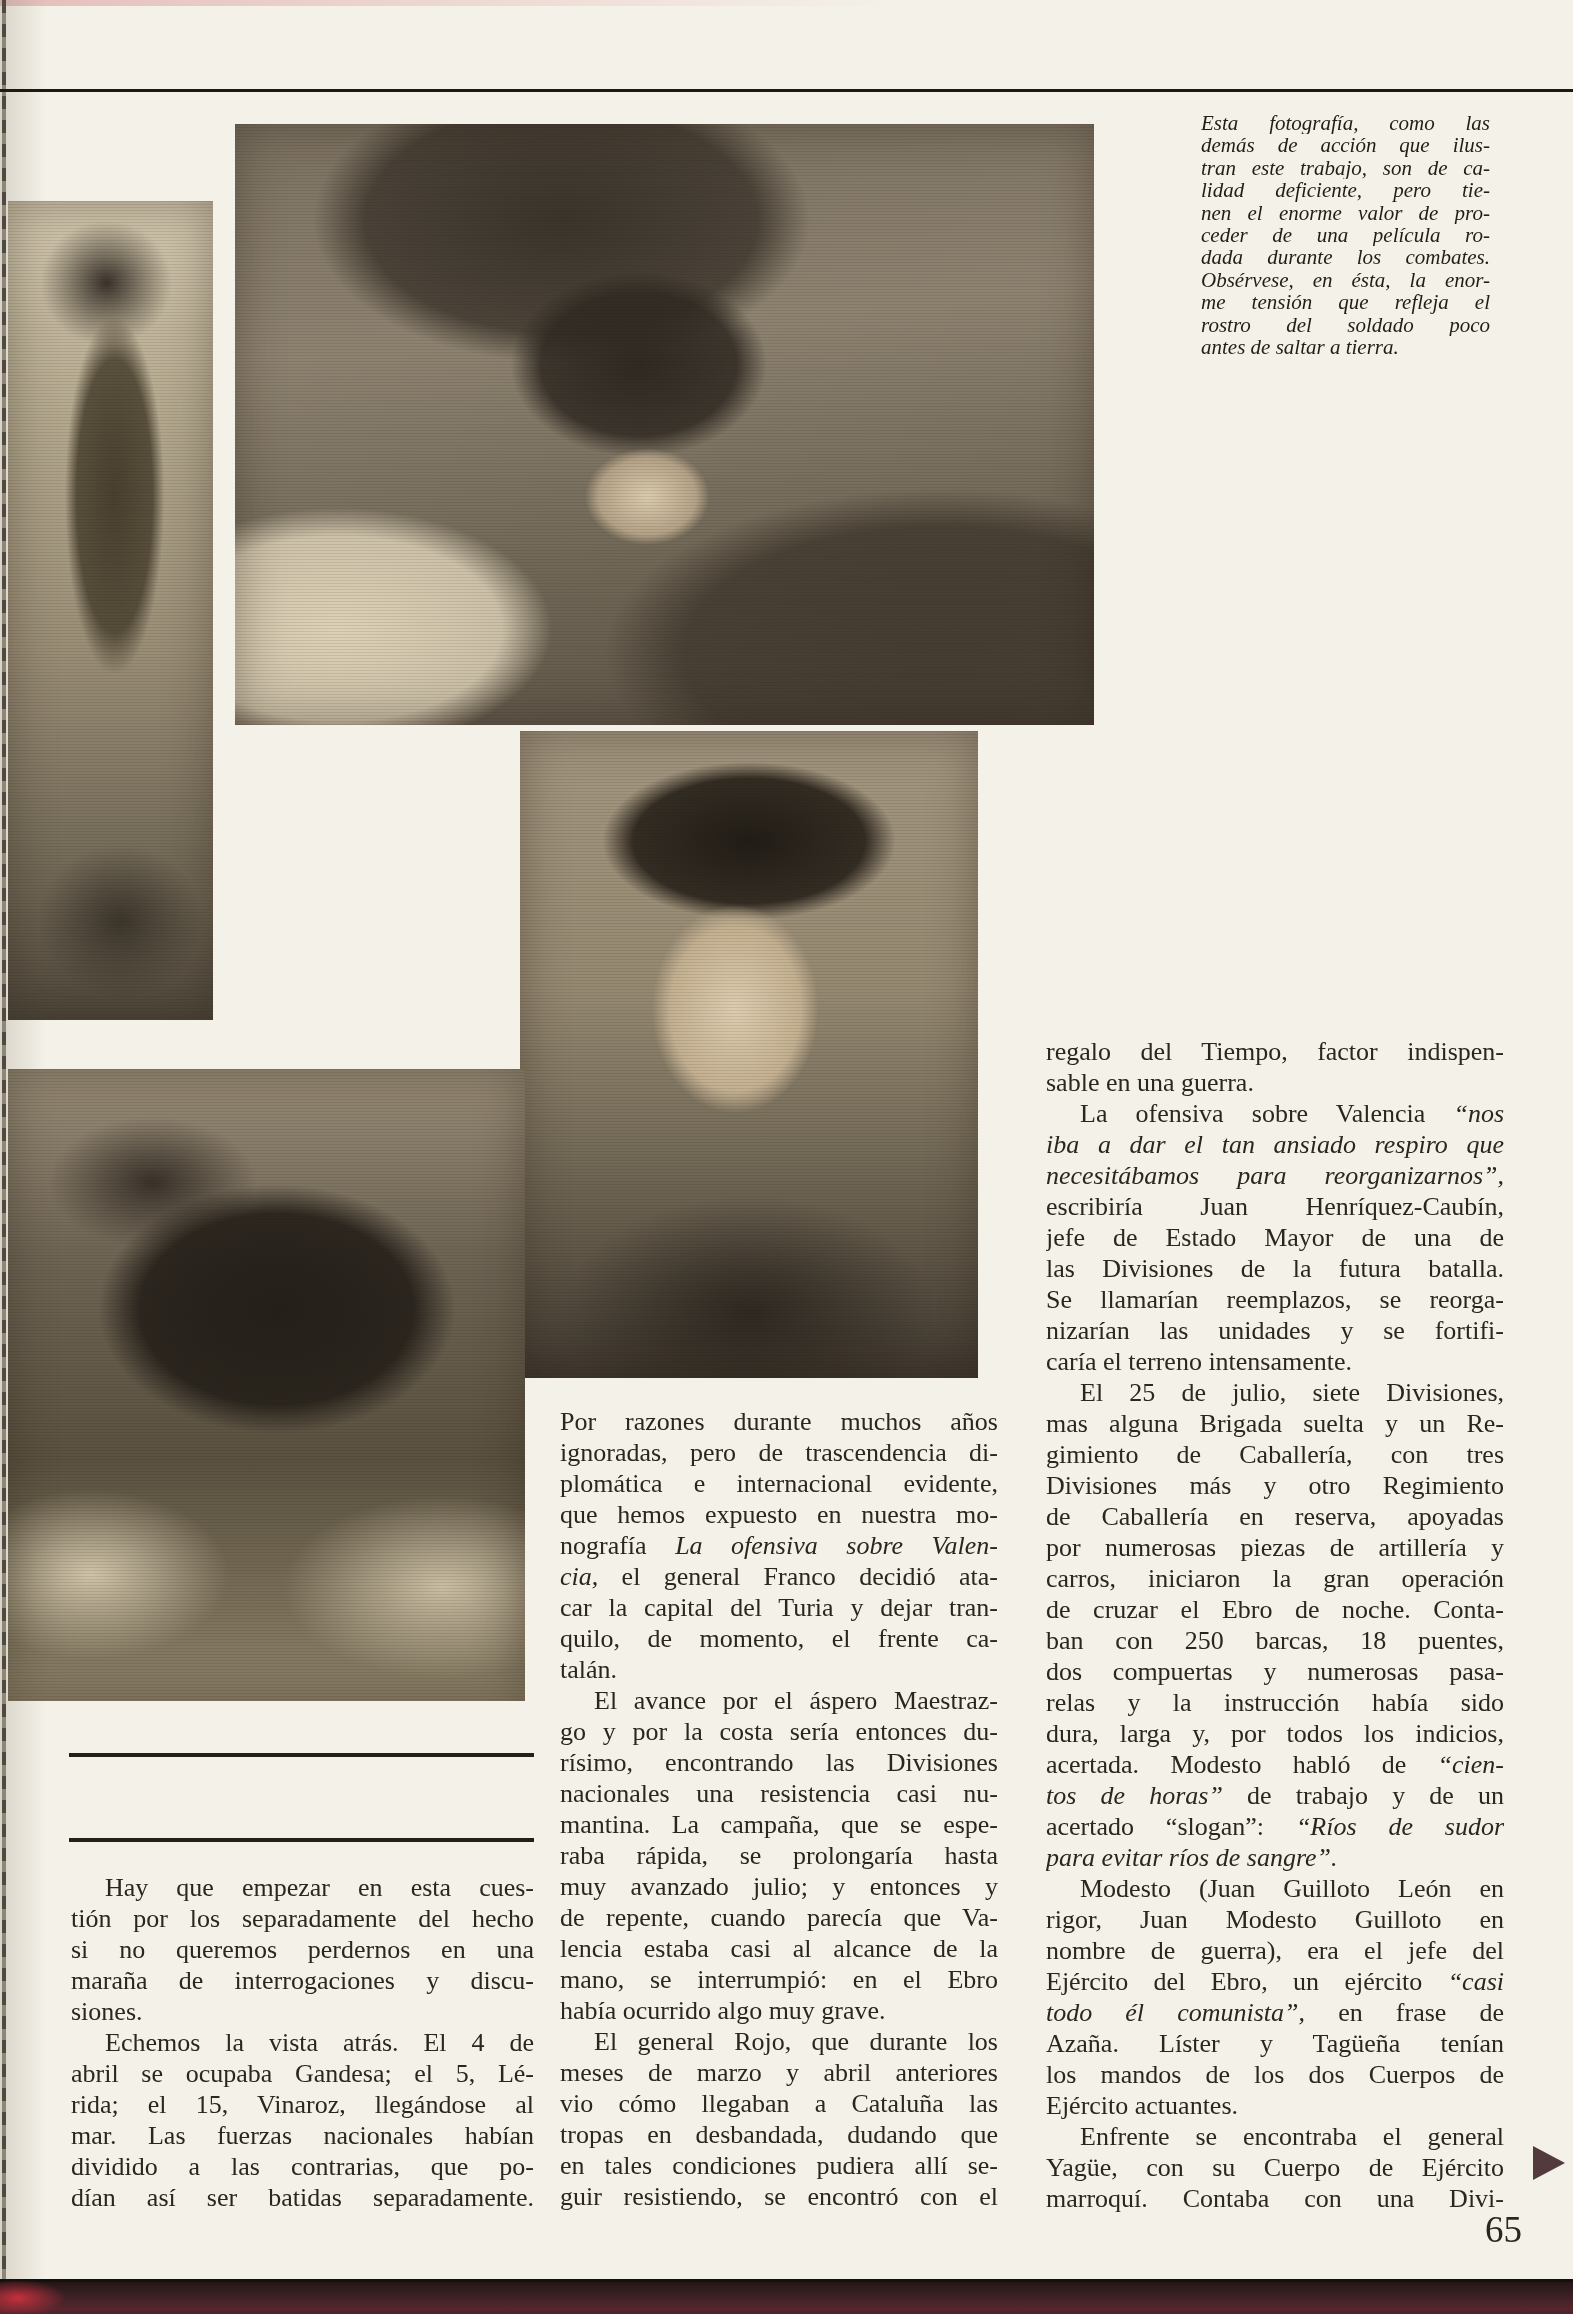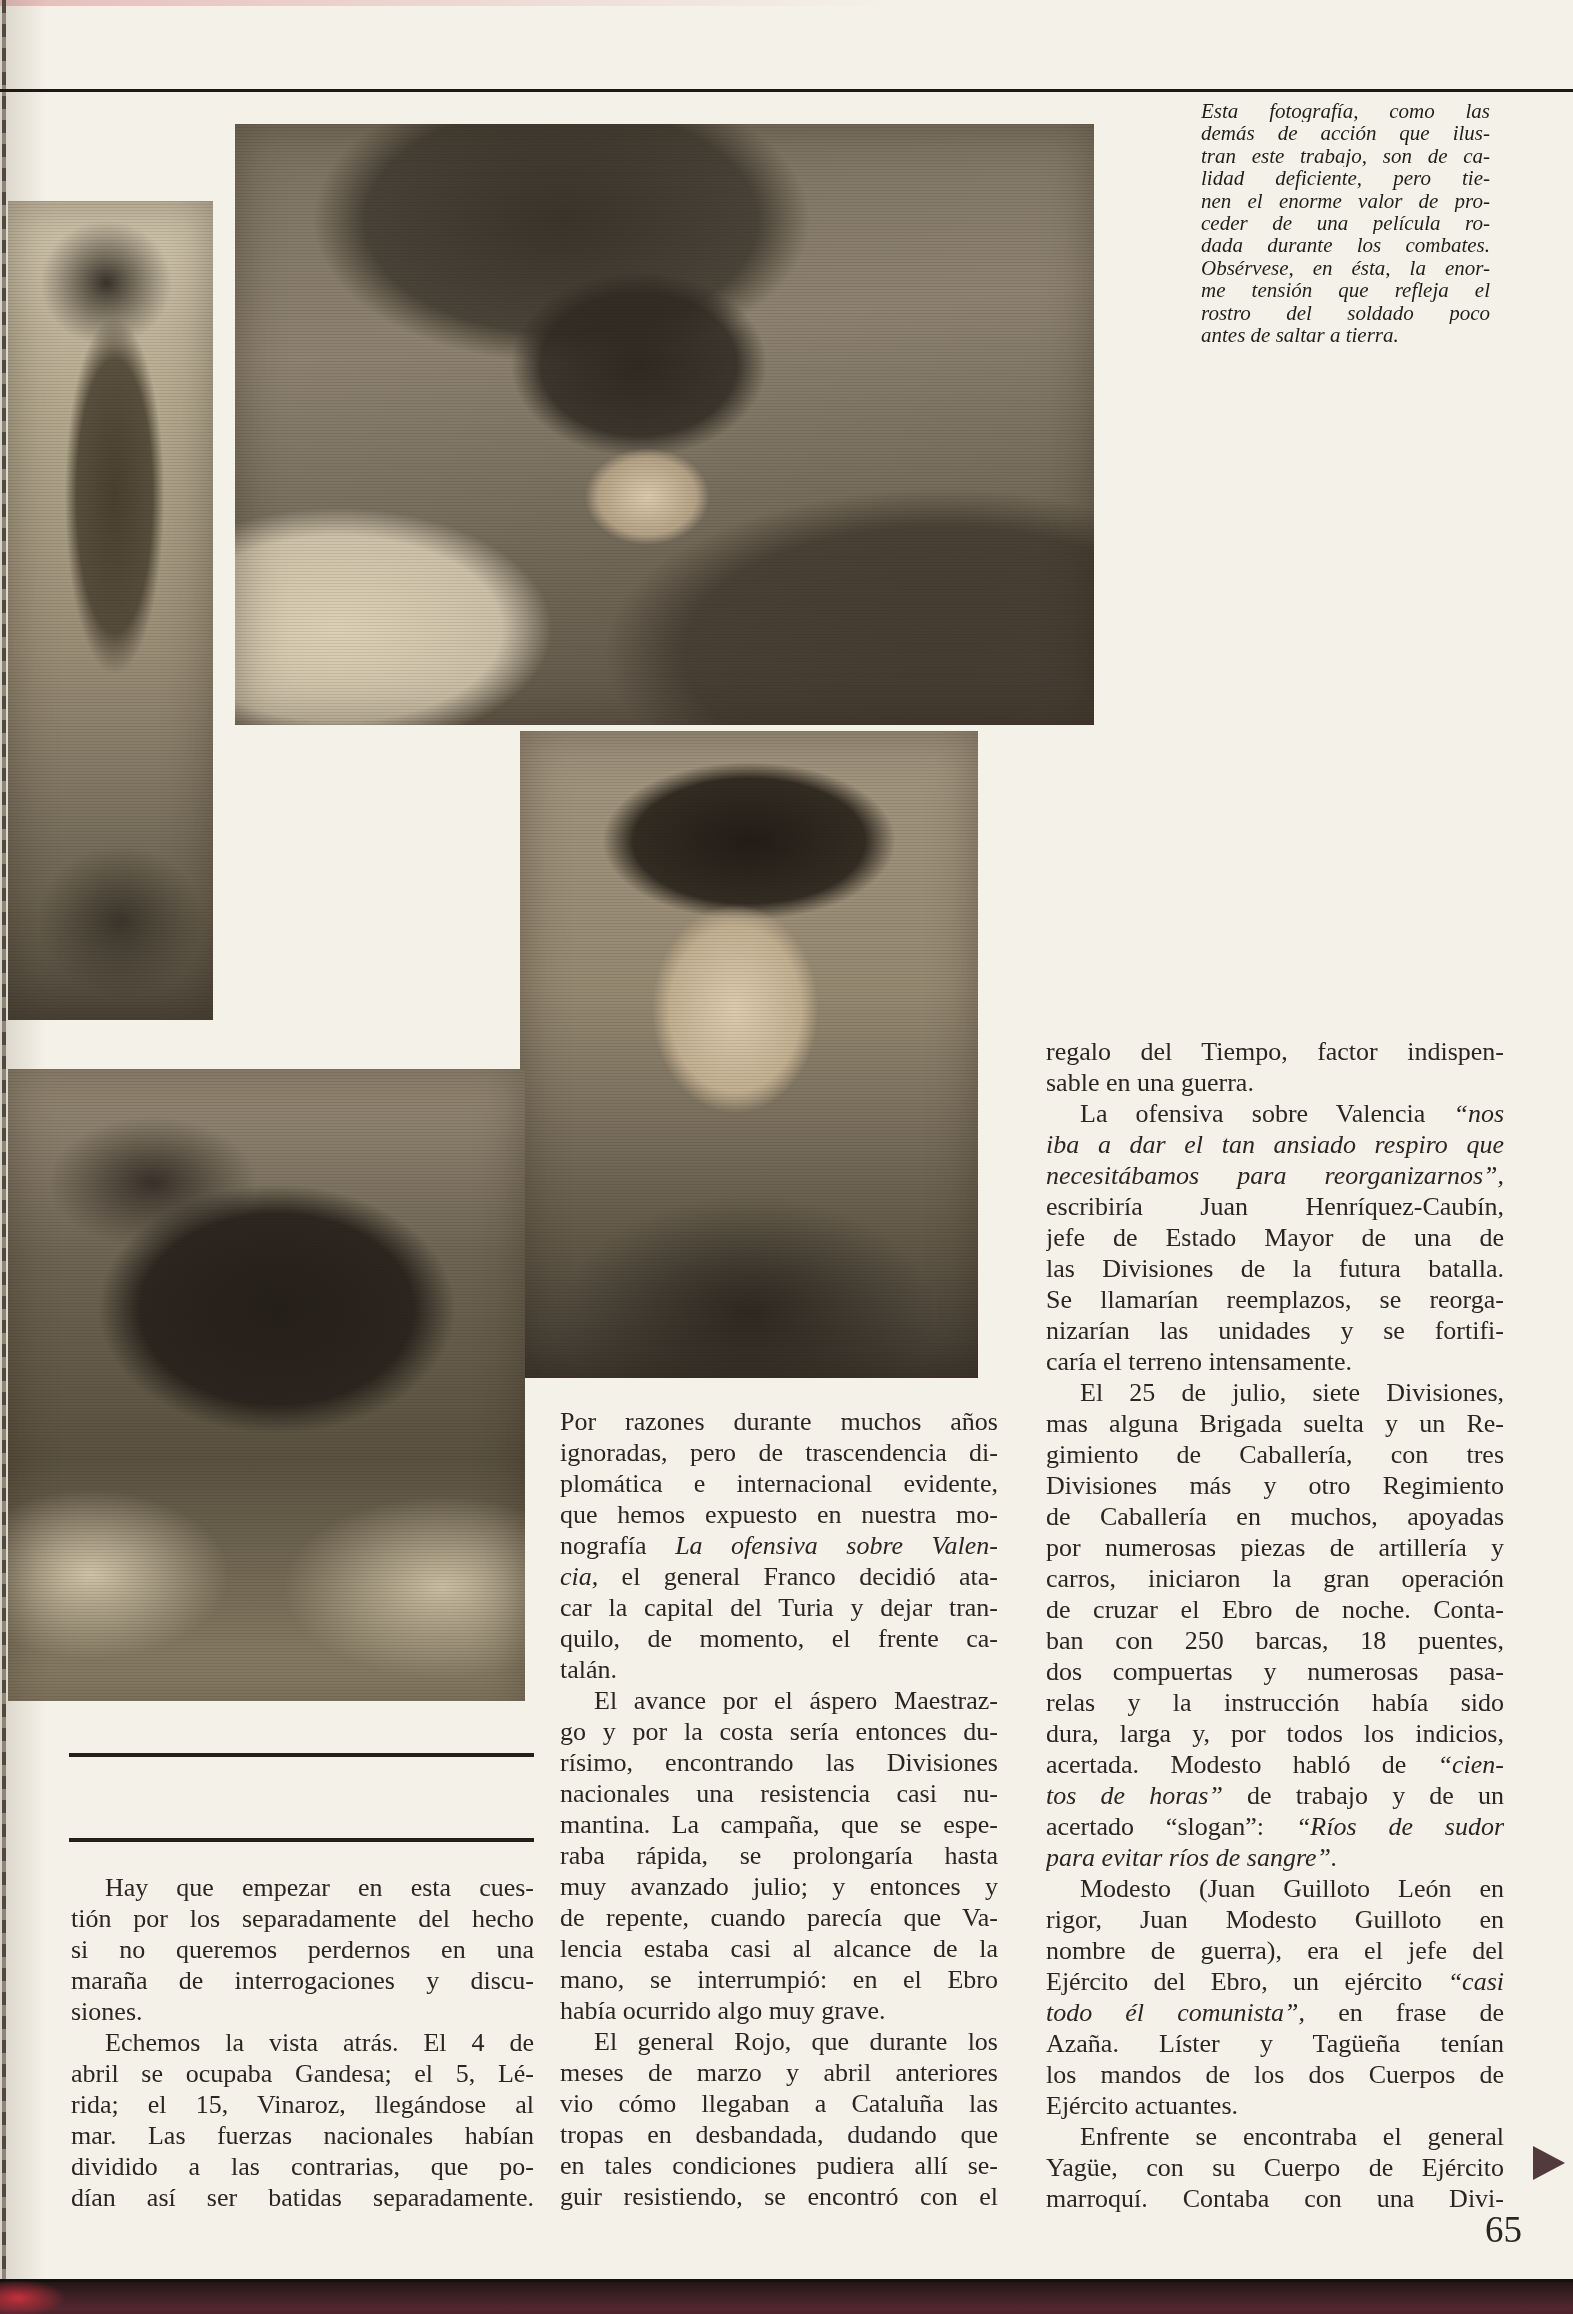--- a/index.html
+++ b/index.html
@@ -53,21 +53,21 @@
       radial-gradient(ellipse 203px 124px at 16% 80%,#d0c4a9 0%,rgba(208,196,169,0) 68%),
       radial-gradient(ellipse 233px 134px at 84% 82%,#cabea3 0%,rgba(202,190,163,0) 68%),
       linear-gradient(180deg,#988c77 0%,#6e6454 30%,#5a5140 62%,#8e836a 100%);}
   
   .textcol{position:absolute;font-size:26px;line-height:31px;text-align:justify;}
   .tl{text-align:justify;text-align-last:justify;white-space:normal;overflow:hidden;height:31px;}
   .tl.end{text-align-last:left;}
   .tl.ind{text-indent:34px;}
   .caption{position:absolute;font-style:italic;color:#211e19;}
   .caption .tl{height:auto;}
-  .caption-top{left:1201px;top:100px;width:289px;font-size:21px;line-height:22.4px;}
+  .caption-top{left:1201px;top:112px;width:289px;font-size:21px;line-height:22.4px;}
   .caption-top .tl{height:22.4px;}
   .caption-modesto{left:1049px;top:740px;width:416px;font-size:22px;line-height:40px;}
   .caption-modesto .tl{height:40px;}
   .col-left-body{left:71px;top:1872px;width:463px;}
   .col-middle{left:560px;top:1406px;width:438px;}
   .col-right{left:1046px;top:1036px;width:458px;}
   .heading-rule{position:absolute;left:69px;width:465px;height:4px;background:#241f18;}
   .rule-above{top:1753px;}
   .rule-below{top:1838px;}
   .section-heading{position:absolute;left:74px;top:1776px;width:460px;
@@ -161,21 +161,21 @@
       <div class="tl"><span>escribiría Juan Henríquez-Caubín,</span></div>
       <div class="tl"><span>jefe de Estado Mayor de una de</span></div>
       <div class="tl"><span>las Divisiones de la futura batalla.</span></div>
       <div class="tl"><span>Se llamarían reemplazos, se reorga-</span></div>
       <div class="tl"><span>nizarían las unidades y se fortifi-</span></div>
       <div class="tl end"><span>caría el terreno intensamente.</span></div>
       <div class="tl ind"><span>El 25 de julio, siete Divisiones,</span></div>
       <div class="tl"><span>mas alguna Brigada suelta y un Re-</span></div>
       <div class="tl"><span>gimiento de Caballería, con tres</span></div>
       <div class="tl"><span>Divisiones más y otro Regimiento</span></div>
-      <div class="tl"><span>de Caballería en muchos, apoyadas</span></div>
+      <div class="tl"><span>de Caballería en reserva, apoyadas</span></div>
       <div class="tl"><span>por numerosas piezas de artillería y</span></div>
       <div class="tl"><span>carros, iniciaron la gran operación</span></div>
       <div class="tl"><span>de cruzar el Ebro de noche. Conta-</span></div>
       <div class="tl"><span>ban con 250 barcas, 18 puentes,</span></div>
       <div class="tl"><span>dos compuertas y numerosas pasa-</span></div>
       <div class="tl"><span>relas y la instrucción había sido</span></div>
       <div class="tl"><span>dura, larga y, por todos los indicios,</span></div>
       <div class="tl"><span>acertada. Modesto habló de </span><i>“cien-</i></div>
       <div class="tl"><i>tos de horas”</i><span> de trabajo y de un</span></div>
       <div class="tl"><span>acertado “slogan”: </span><i>“Ríos de sudor</i></div>

